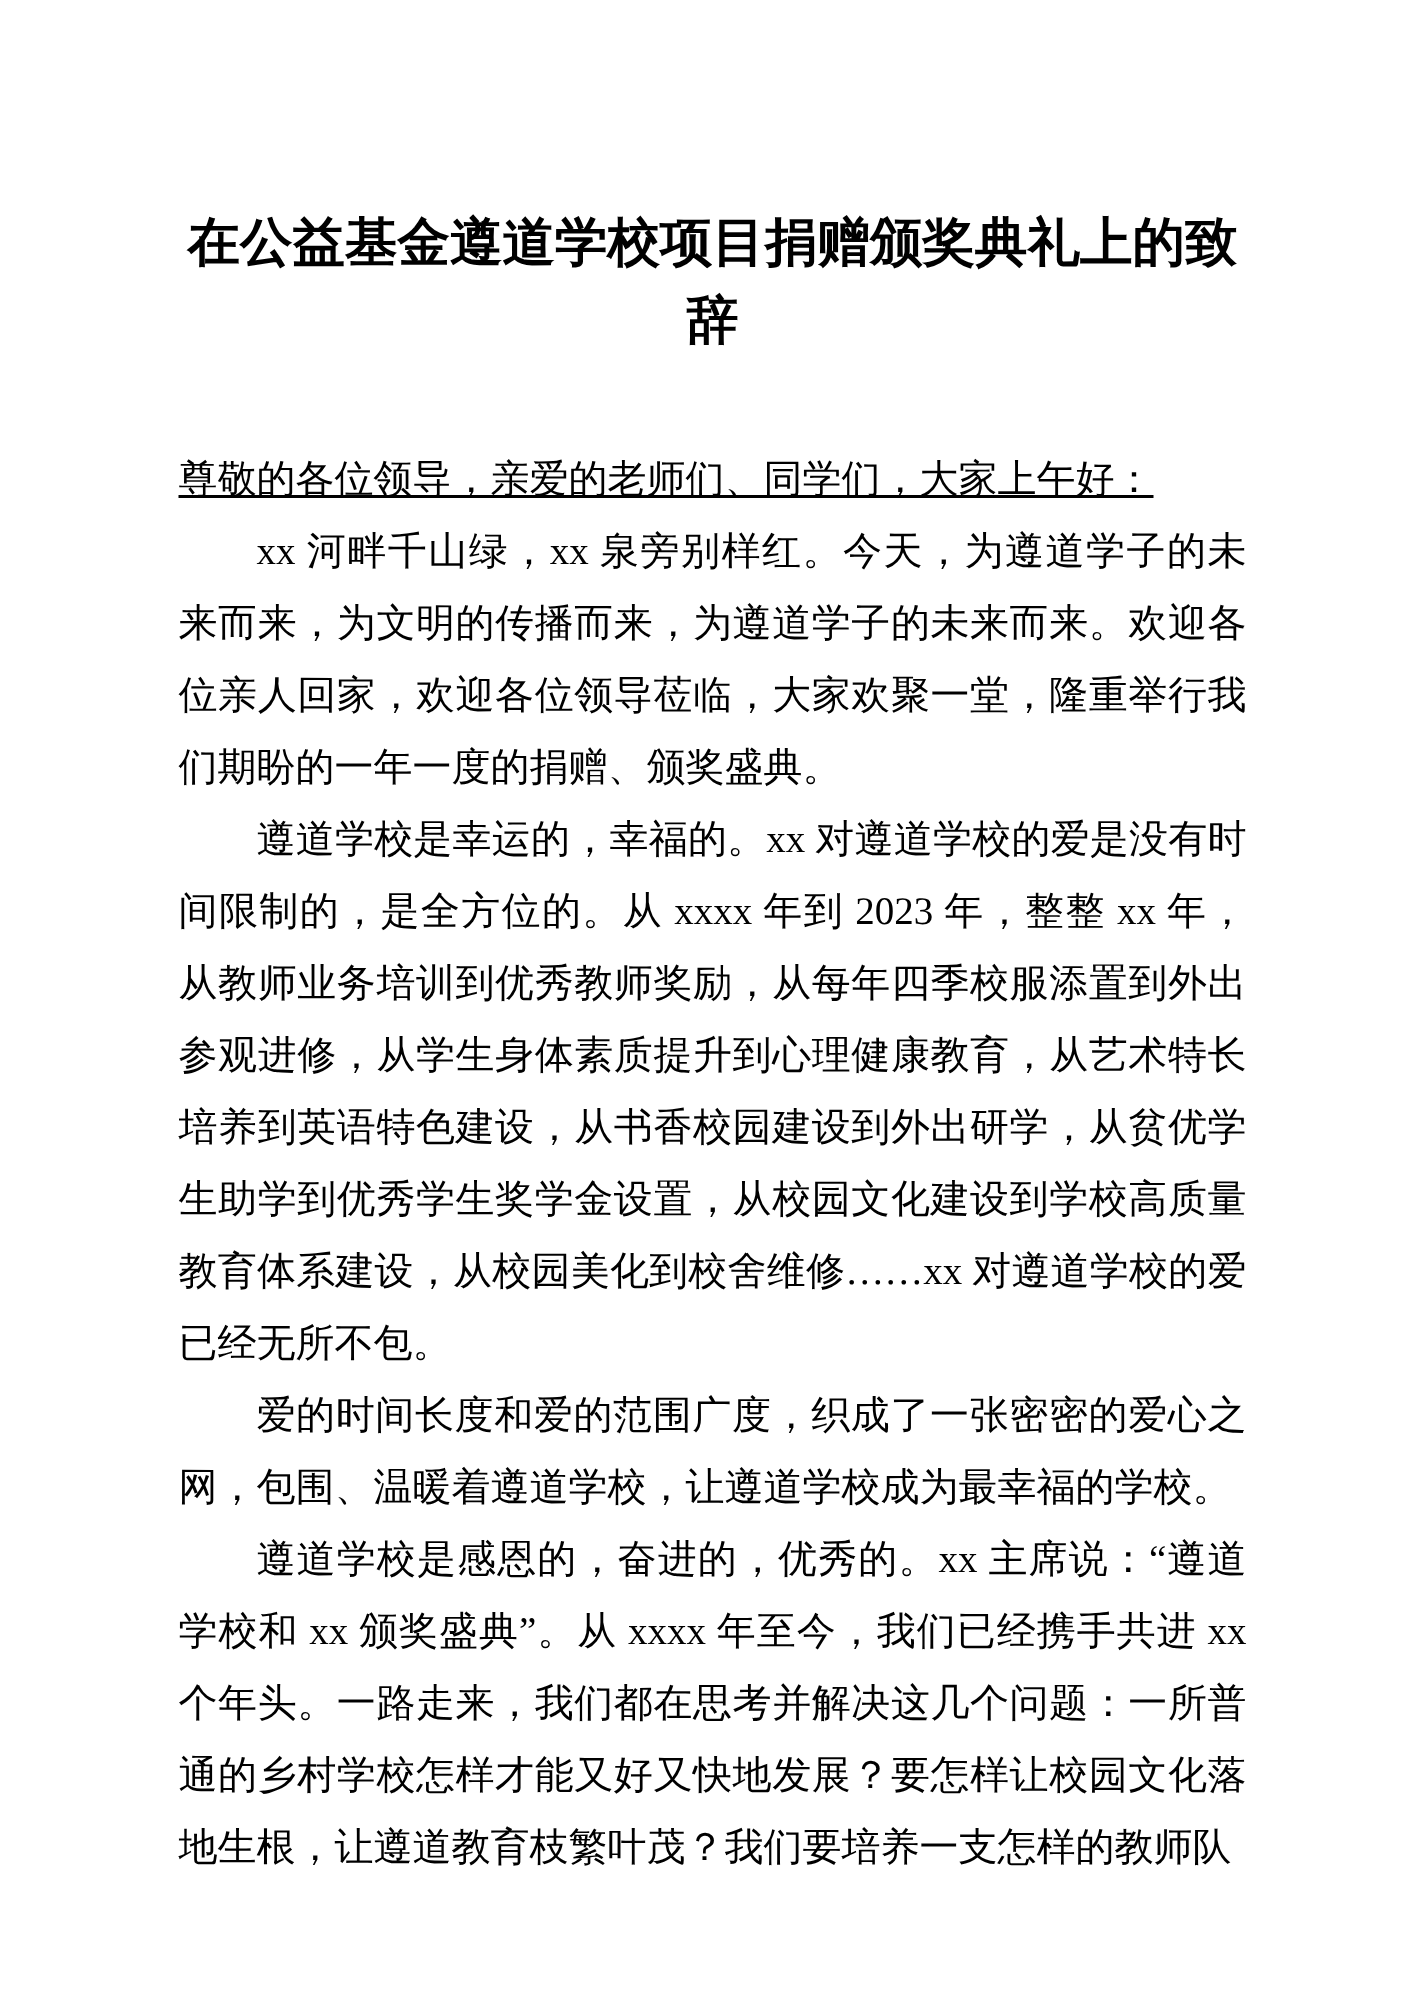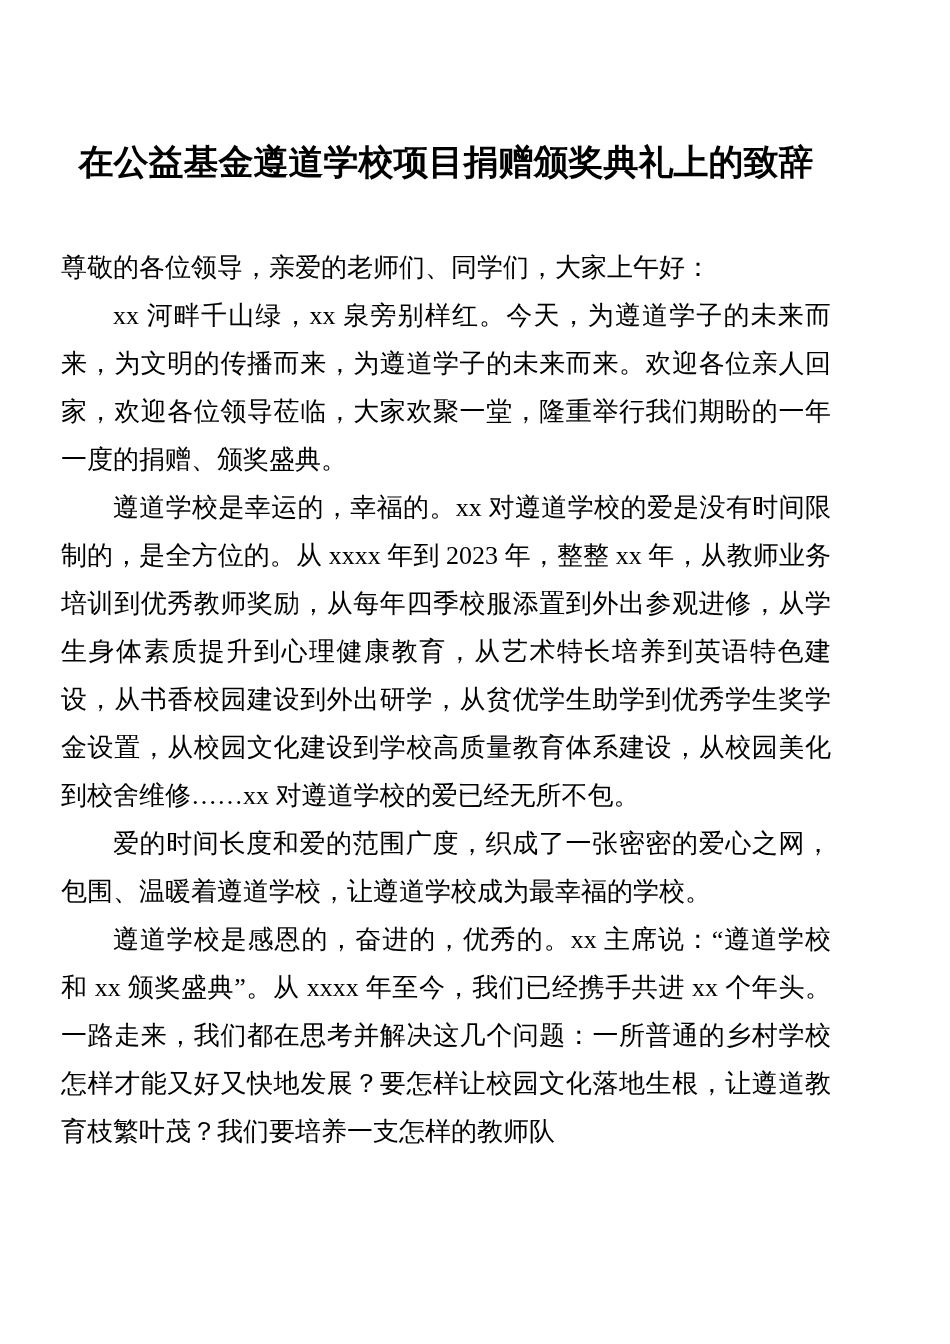--- a/index.html
+++ b/index.html
@@ -7,21 +7,21 @@
     margin: 0;
     padding: 0;
     background: #ffffff;
   }
   .page {
     position: relative;
     width: 950px;
     height: 1344px;
     margin: 0 auto;
     background: #ffffff;
-    padding: 136px 119px 0 61px;
+    padding: 136px 119px 0 119px;
     overflow: hidden;
   }
   .doc-title {
     font-family: "Liberation Sans", sans-serif;
     font-weight: 700;
     font-size: 35px;
     line-height: 52px;
     color: #000000;
     text-align: center;
     margin: 0 0 56px 0;
@@ -32,20 +32,21 @@
     font-size: 26px;
     line-height: 48px;
     color: #000000;
     margin: 0;
     text-align: justify;
     text-indent: 2em;
     word-break: break-all;
   }
   .doc-body p.no-indent {
     text-indent: 0;
+    text-decoration: underline;
   }
 </style>
 </head>
 <body>
 
 <div class="page">
   <h1 class="doc-title">在公益基金遵道学校项目捐赠颁奖典礼上的致辞</h1>
 
   <div class="doc-body">
     <p class="no-indent">尊敬的各位领导，亲爱的老师们、同学们，大家上午好：</p>

